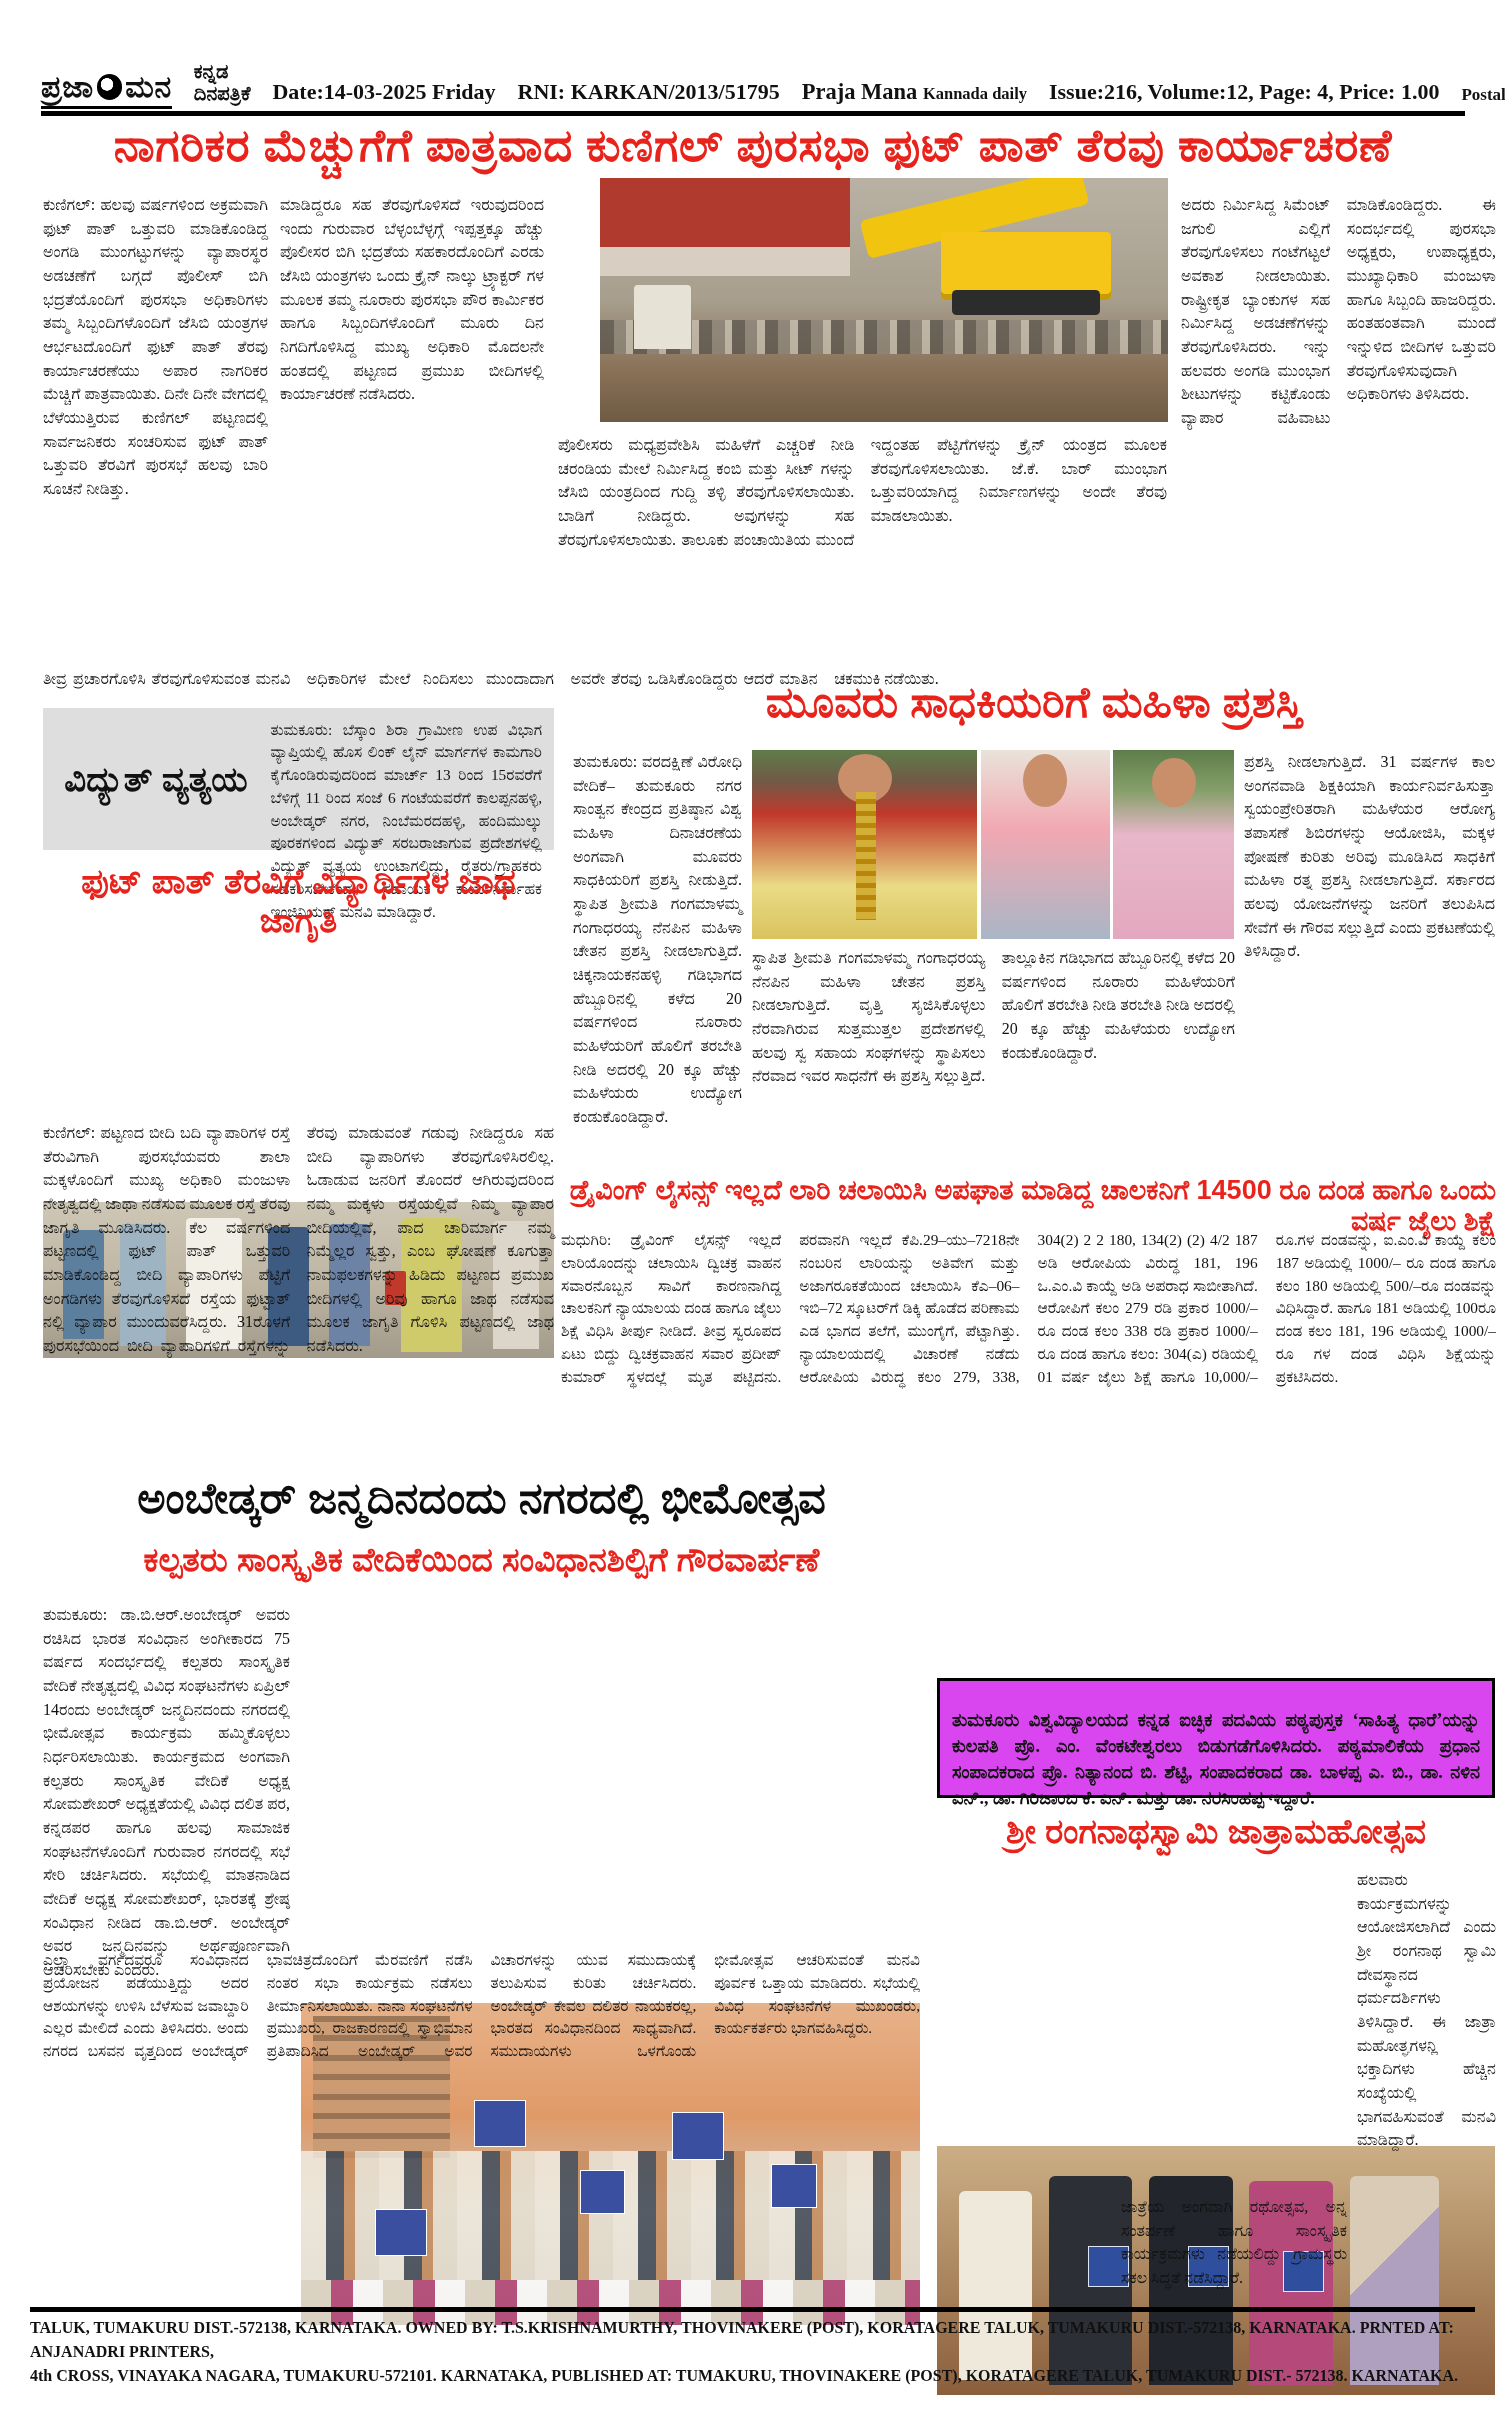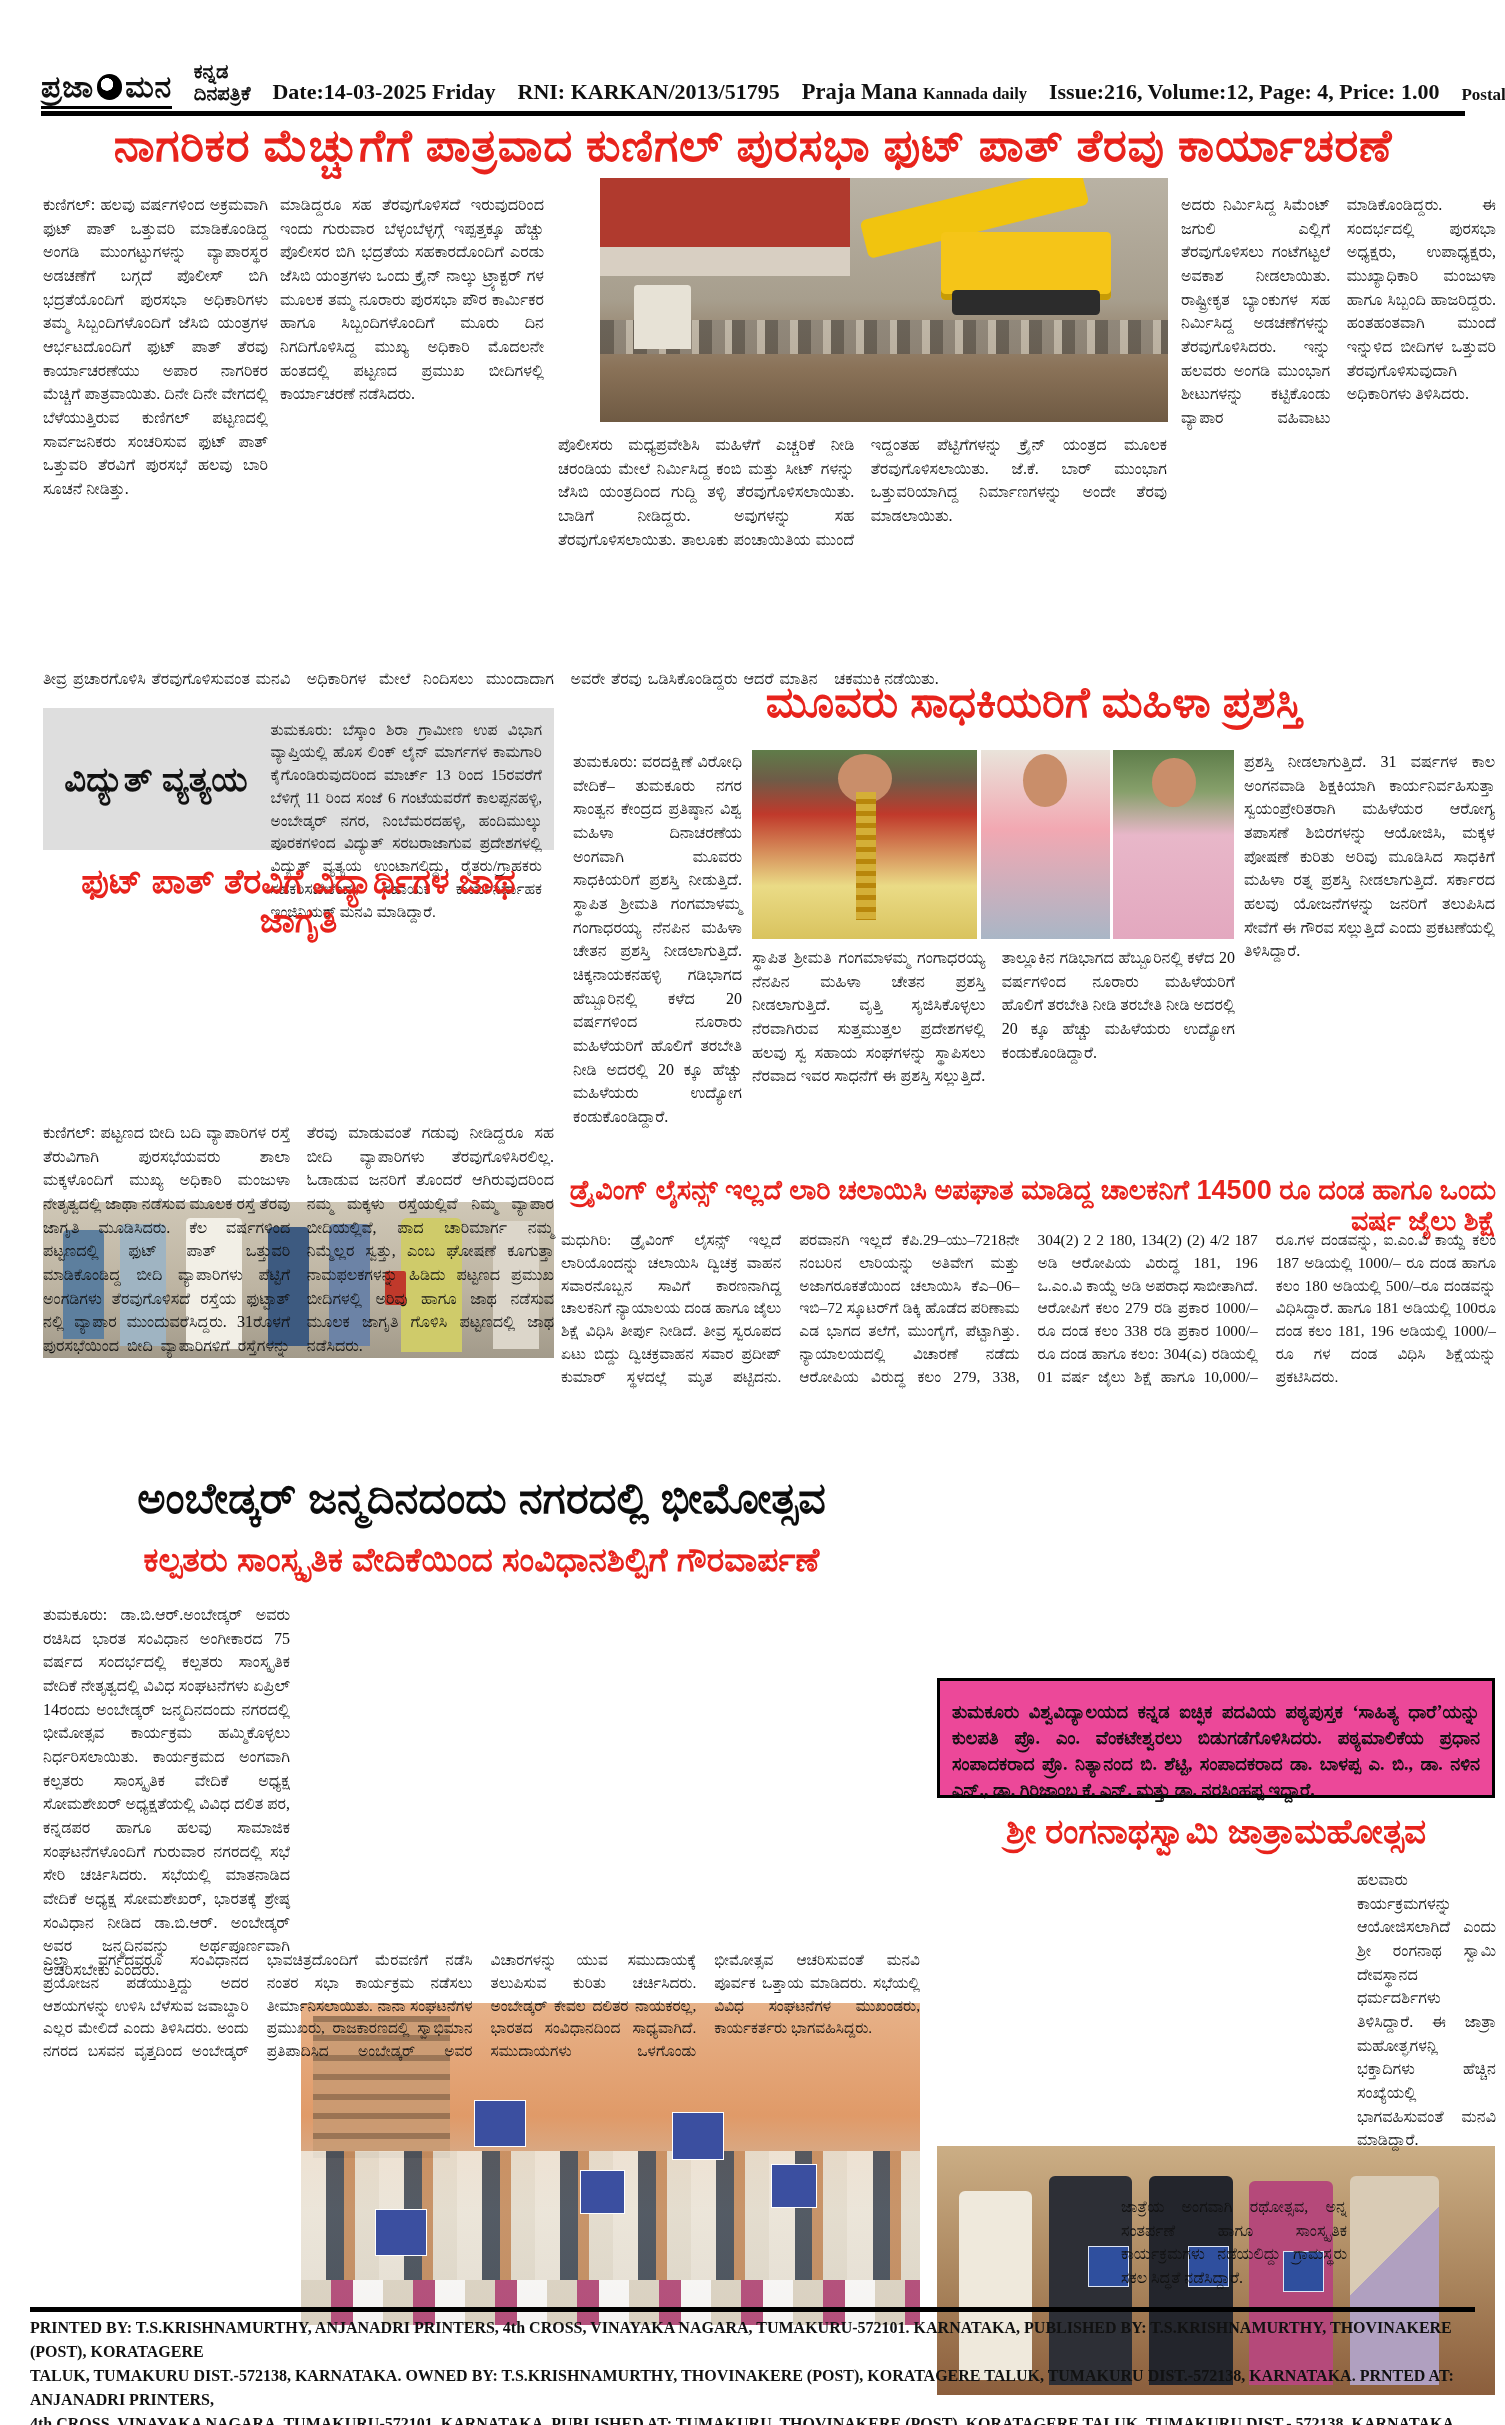--- a/index.html
+++ b/index.html
@@ -20,21 +20,21 @@
   .lead-headline{color:#e8231c;font-size:45px;font-weight:bold;text-align:center;line-height:1.1;
                  font-family:"Liberation Sans",sans-serif;letter-spacing:0.7px;}
   .red-head{color:#e8231c;font-weight:bold;text-align:center;font-family:"Liberation Sans",sans-serif;line-height:1.15;}
   .black-head{color:#0d0d0d;font-weight:bold;text-align:center;font-family:"Liberation Sans",sans-serif;line-height:1.1;}
   
   .body-txt{font-size:16px;line-height:1.48;text-align:justify;word-break:break-word;}
   .cols2{column-count:2;column-gap:16.5px;}
   .cols4{column-count:4;column-gap:18px;}
   .graybox{background:#dedede;display:flex;gap:13.5px;padding:10.5px 12px;box-sizing:border-box;}
   .graybox .gtitle{font-size:34px;font-weight:bold;font-family:"Liberation Sans",sans-serif;line-height:1.2;min-width:202px;text-align:center;align-self:center;}
-  .caption-box{border:3px solid #000;background:#ec4899;padding:18px 12px;box-sizing:border-box;font-size:18px;font-weight:bold;line-height:1.45;text-align:justify;}
+  .caption-box{border:3px solid #000;background:#d946ef;padding:26px 12px;box-sizing:border-box;font-size:18px;font-weight:bold;line-height:1.45;text-align:justify;}
   
   .photo{overflow:hidden;position:relative;background:#b5ab9c;}
   .photo .shape{position:absolute;}
   .face{border-radius:50%;background:#c98e6a;}
   
   .footer-txt{font-size:16px;line-height:1.5;font-weight:bold;font-family:"Liberation Serif",serif;}
 </style>
 </head>
 <body>
 
@@ -160,20 +160,19 @@
   <div class="abs caption-box" style="left:937px;top:1678px;width:558px;height:120px;">ತುಮಕೂರು ವಿಶ್ವವಿದ್ಯಾಲಯದ ಕನ್ನಡ ಐಚ್ಛಿಕ ಪದವಿಯ ಪಠ್ಯಪುಸ್ತಕ ‘ಸಾಹಿತ್ಯ ಧಾರೆ’ಯನ್ನು ಕುಲಪತಿ ಪ್ರೊ. ಎಂ. ವೆಂಕಟೇಶ್ವರಲು ಬಿಡುಗಡೆಗೊಳಿಸಿದರು. ಪಠ್ಯಮಾಲಿಕೆಯ ಪ್ರಧಾನ ಸಂಪಾದಕರಾದ ಪ್ರೊ. ನಿತ್ಯಾನಂದ ಬಿ. ಶೆಟ್ಟಿ, ಸಂಪಾದಕರಾದ ಡಾ. ಬಾಳಪ್ಪ ಎ. ಬಿ., ಡಾ. ನಳಿನ ಎನ್., ಡಾ. ಗಿರಿಜಾಂಬ ಕೆ. ಎನ್. ಮತ್ತು ಡಾ. ನರಸಿಂಹಪ್ಪ ಇದ್ದಾರೆ.</div>
 
   <div class="abs red-head" style="left:937px;top:1812px;width:558px;font-size:34px;">ಶ್ರೀ ರಂಗನಾಥಸ್ವಾಮಿ ಜಾತ್ರಾಮಹೋತ್ಸವ</div>
 
 
   <div class="abs body-txt" style="left:1357px;top:1868px;width:139px;height:435px;">ಹಲವಾರು ಕಾರ್ಯಕ್ರಮಗಳನ್ನು ಆಯೋಜಿಸಲಾಗಿದೆ ಎಂದು ಶ್ರೀ ರಂಗನಾಥ ಸ್ವಾಮಿ ದೇವಸ್ಥಾನದ ಧರ್ಮದರ್ಶಿಗಳು ತಿಳಿಸಿದ್ದಾರೆ.  ಈ ಜಾತ್ರಾ ಮಹೋತ್ಘಗಳನ್ಲಿ ಭಕ್ತಾದಿಗಳು ಹೆಚ್ಚಿನ ಸಂಖ್ಯೆಯಲ್ಲಿ ಭಾಗವಹಿಸುವಂತೆ ಮನವಿ ಮಾಡಿದ್ದಾರೆ.</div>
   <div class="abs body-txt" style="left:1121px;top:2195px;width:226px;height:106px;">ಜಾತ್ರೆಯ ಅಂಗವಾಗಿ ರಥೋತ್ಸವ, ಅನ್ನ ಸಂತರ್ಪಣೆ ಹಾಗೂ ಸಾಂಸ್ಕೃತಿಕ ಕಾರ್ಯಕ್ರಮಗಳು ನಡೆಯಲಿದ್ದು ಗ್ರಾಮಸ್ಥರು ಸಕಲ ಸಿದ್ಧತೆ ನಡೆಸಿದ್ದಾರೆ.</div>
 
   <div class="abs rule" style="left:30px;top:2307px;width:1445px;height:4.5px;"></div>
   <div class="abs footer-txt" style="left:30px;top:2316px;width:1445px;">
-    <div>PRINTED BY: T.S.KRISHNAMURTHY, ANJANADRI PRINTERS, 4th CROSS, VINAYAKA NAGARA, TUMAKURU-572101. KARNATAKA, PUBLISHED BY: T.S.KRISHNAMURTHY, THOVINAKERE (POST), KORATAGERE</div>
     <div>TALUK, TUMAKURU DIST.-572138, KARNATAKA. OWNED BY: T.S.KRISHNAMURTHY, THOVINAKERE (POST), KORATAGERE TALUK, TUMAKURU DIST.-572138, KARNATAKA. PRNTED AT: ANJANADRI PRINTERS,</div>
     <div>4th CROSS, VINAYAKA NAGARA, TUMAKURU-572101. KARNATAKA, PUBLISHED AT: TUMAKURU, THOVINAKERE (POST), KORATAGERE TALUK, TUMAKURU DIST.- 572138. KARNATAKA.</div>
 
   </div>
 
 </div>
 
 
 </body></html>

